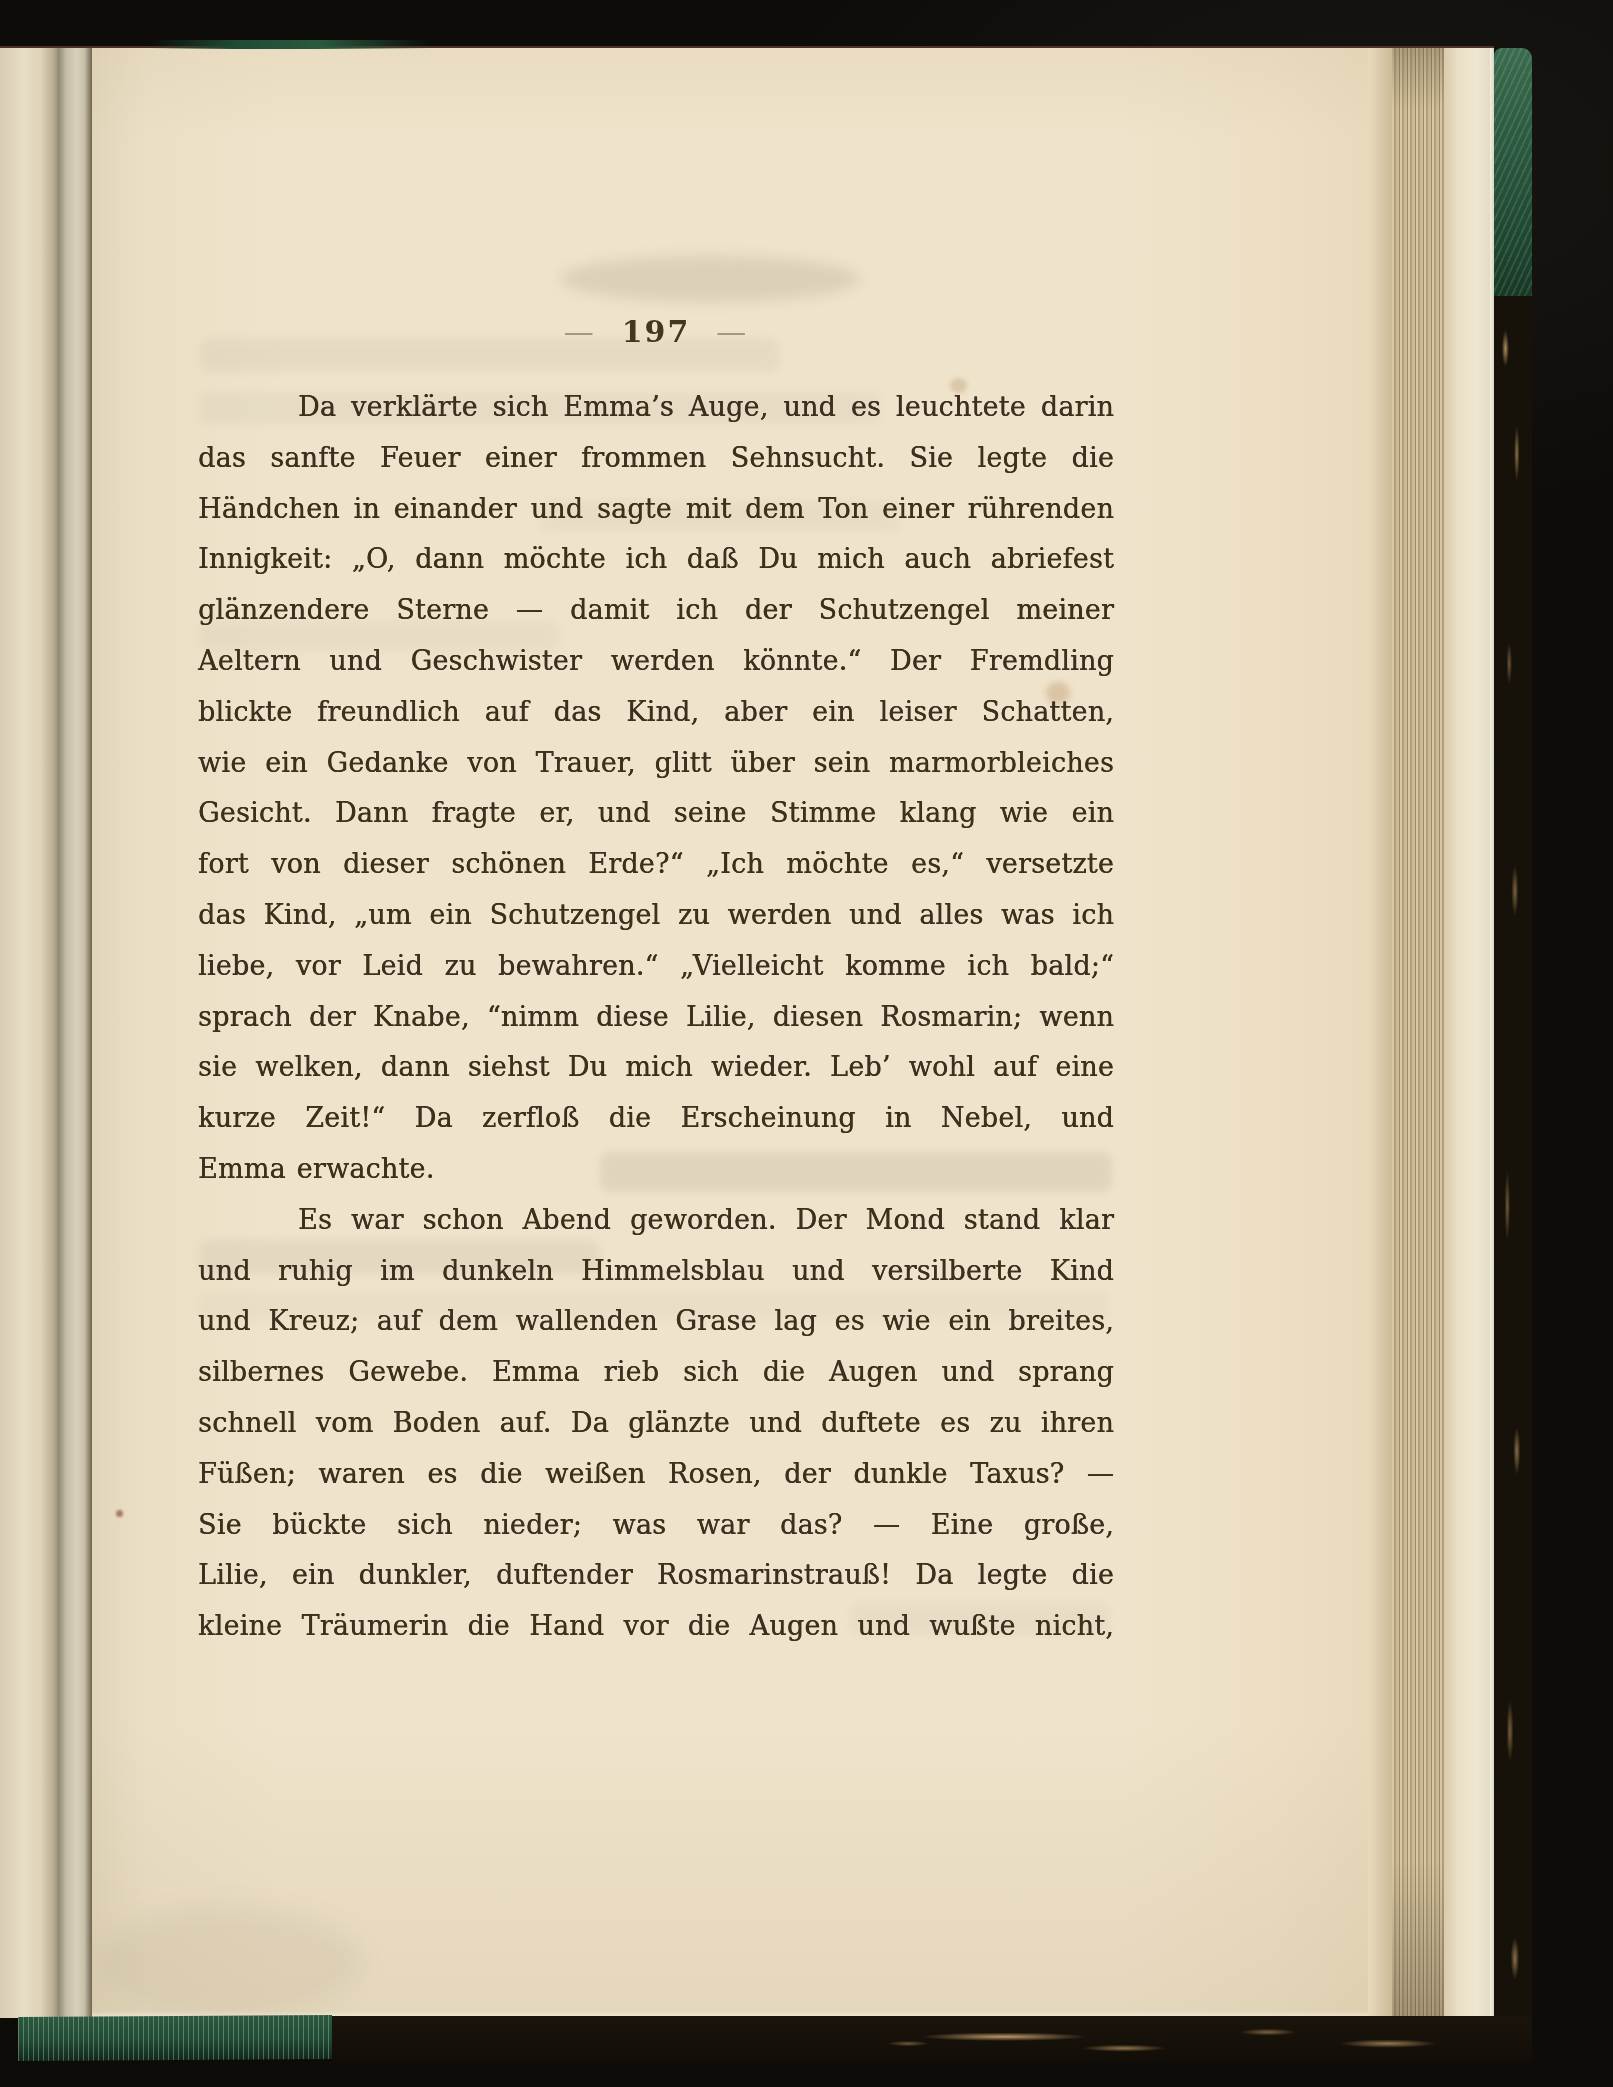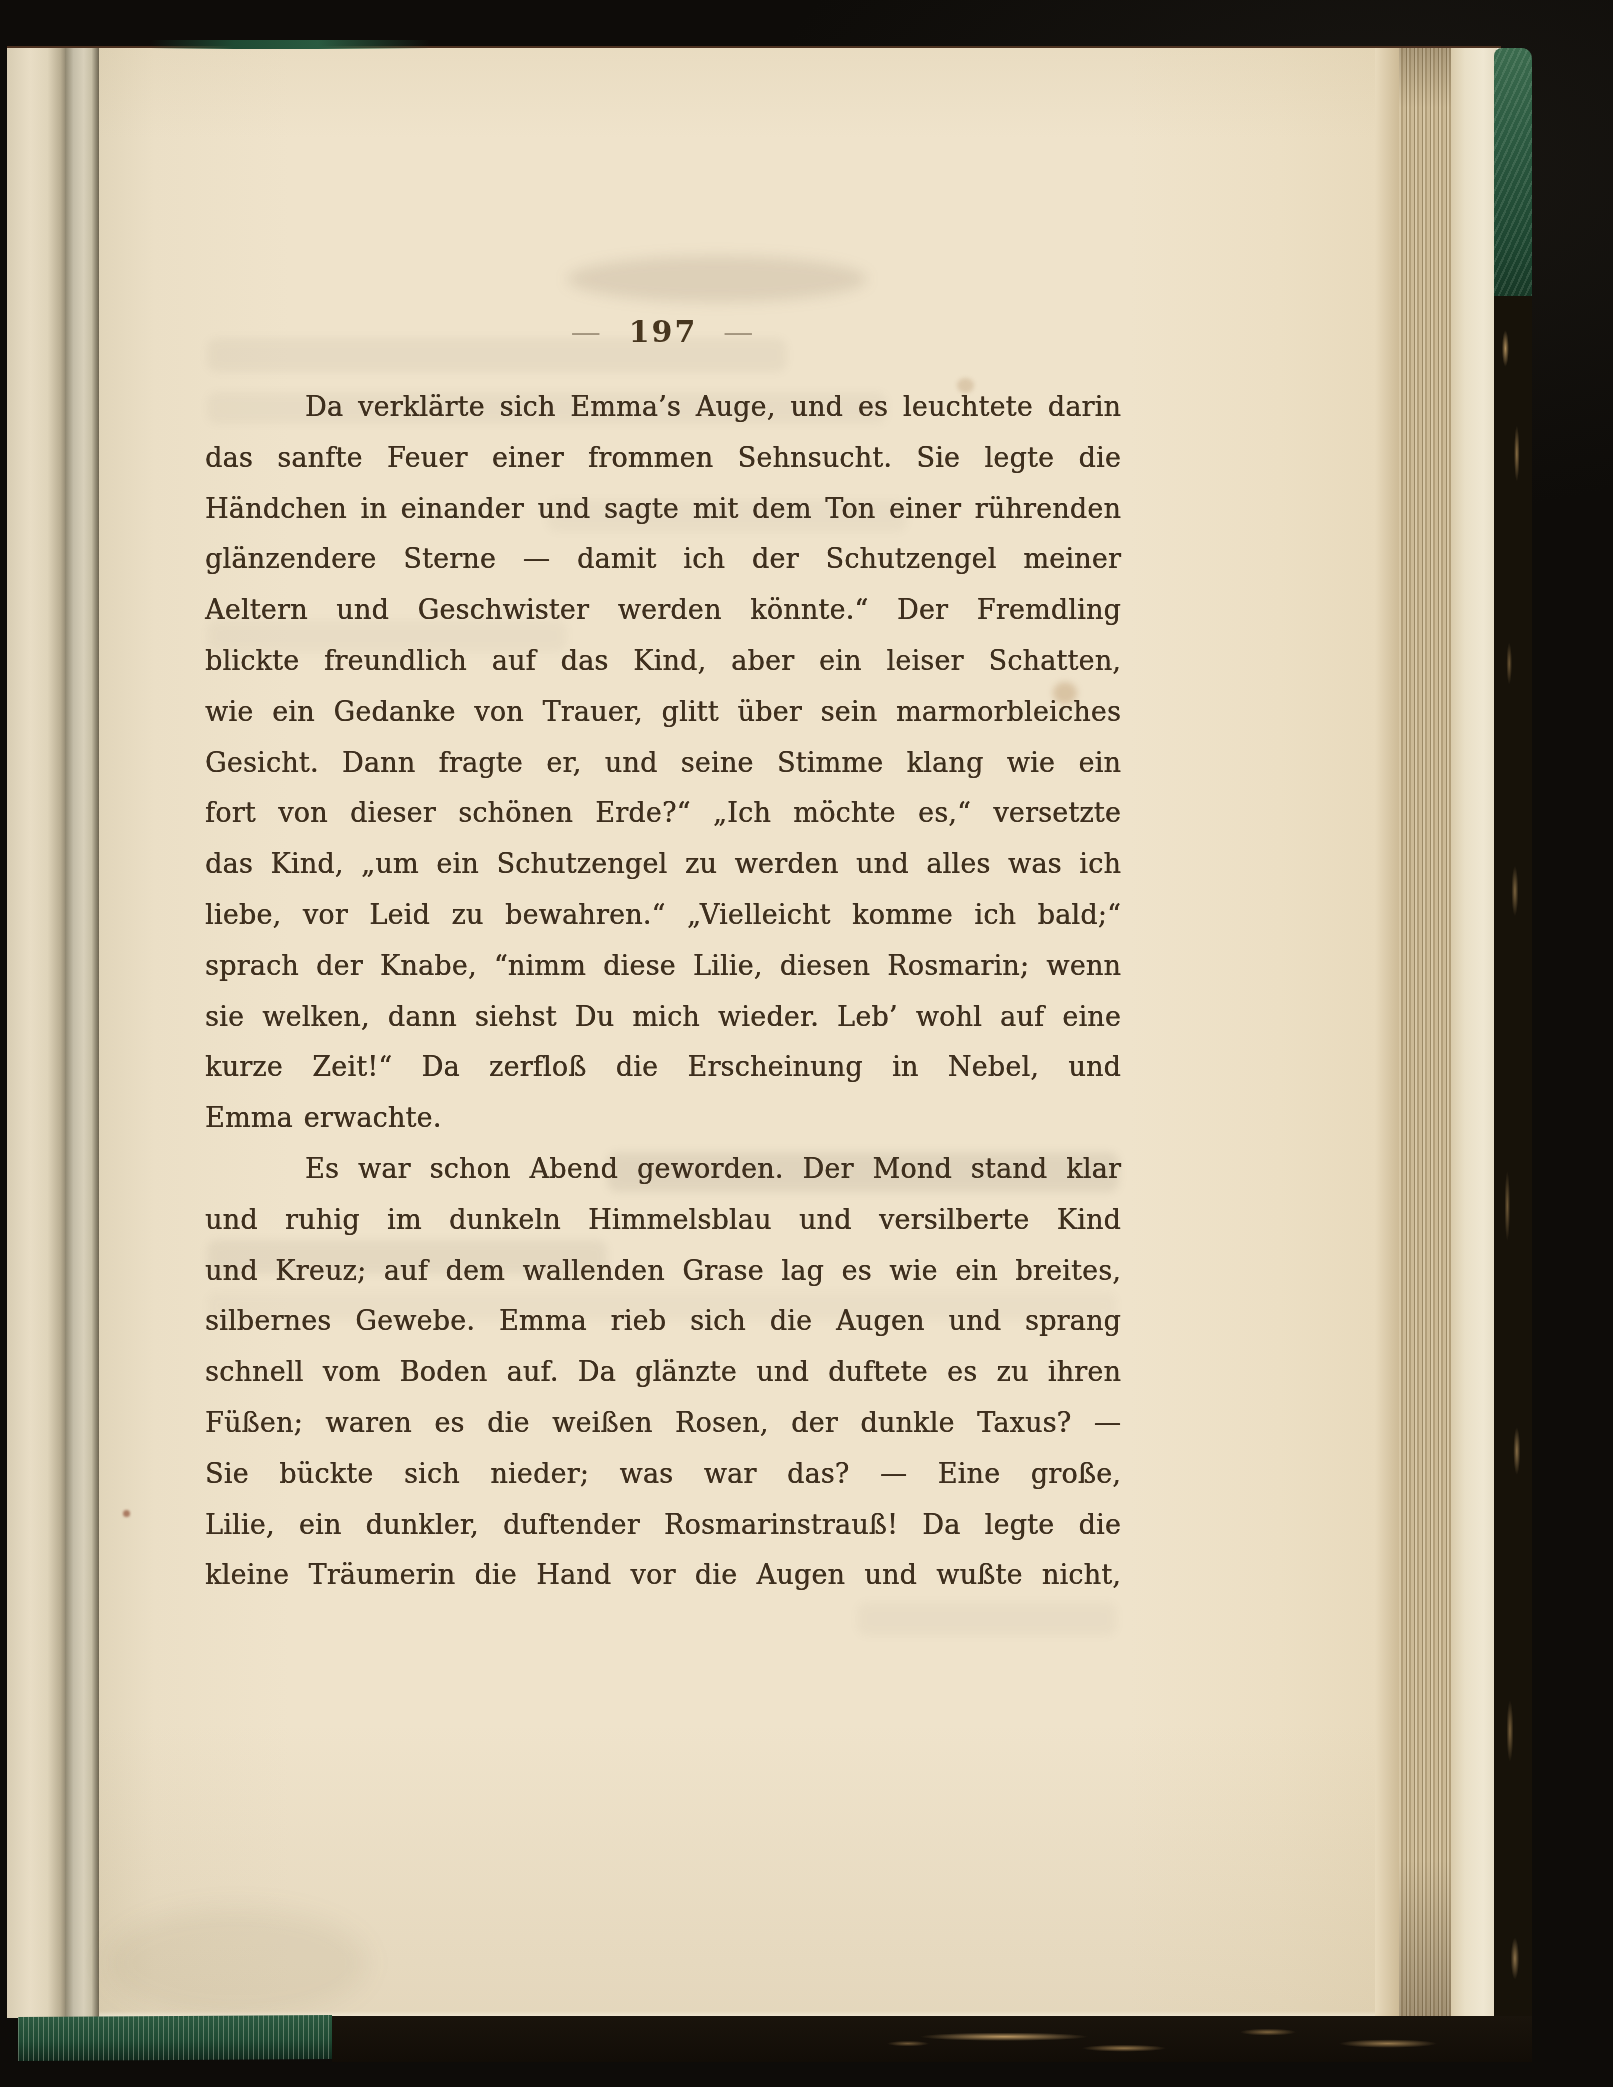--- a/index.html
+++ b/index.html
@@ -5,21 +5,21 @@
   html,body{margin:0;padding:0;}
   body{
     width:1613px;height:2087px;position:relative;overflow:hidden;
     background:
       radial-gradient(ellipse 900px 500px at 85% 8%, rgba(46,42,36,.35), rgba(0,0,0,0) 70%),
       var(--color-background,#0e0c09);
     font-family:"DejaVu Serif", serif;
   }
   
   .book-pages{
-    position:absolute;left:7px;top:46px;width:1494px;height:1970px;
+    position:absolute;left:0;top:46px;width:1494px;height:1970px;
     border-top:2px solid rgba(88,58,38,.85);
   }
   .facing-sliver{
     position:absolute;left:0;top:0;width:58px;height:100%;
     background:linear-gradient(90deg,#d8cdb3 0%,#e8ddc5 40%,#dfd4ba 70%,#b9ae93 92%,#9a9078 100%);
   }
   .gutter{
     position:absolute;left:58px;top:0;width:34px;height:100%;
     background:linear-gradient(90deg,#8f8770 0%,#c4bda8 25%,#d8d0ba 55%,#c7bfa6 78%,#7d7560 96%,#6e6550 100%);
   }
@@ -145,20 +145,21 @@
   <div class="stain artifact" style="left:116px;top:1462px;width:7px;height:7px;background:rgba(130,60,35,.6);filter:blur(1px)"></div>
   <div class="stain artifact" style="left:100px;top:1860px;width:260px;height:110px;background:rgba(120,100,70,.08);filter:blur(12px)"></div>
 
   <div class="page-header">
     <span class="dash">—</span><span>197</span><span class="dash">—</span>
   </div>
   <div id="text-block">
       <div class="line indent">Da verklärte sich Emma’s Auge, und es leuchtete darin</div>
       <div class="line">das sanfte Feuer einer frommen Sehnsucht.  Sie legte die</div>
       <div class="line">Händchen in einander und sagte mit dem Ton einer rührenden</div>
+      <div class="line">Innigkeit: „O, dann möchte ich daß Du mich auch abriefest</div>
       <div class="line">glänzendere Sterne — damit ich der Schutzengel meiner</div>
       <div class="line">Aeltern und Geschwister werden könnte.“  Der Fremdling</div>
       <div class="line">blickte freundlich auf das Kind, aber ein leiser Schatten,</div>
       <div class="line">wie ein Gedanke von Trauer, glitt über sein marmorbleiches</div>
       <div class="line">Gesicht.  Dann fragte er, und seine Stimme klang wie ein</div>
       <div class="line">fort von dieser schönen Erde?“  „Ich möchte es,“ versetzte</div>
       <div class="line">das Kind, „um ein Schutzengel zu werden und alles was ich</div>
       <div class="line">liebe, vor Leid zu bewahren.“  „Vielleicht komme ich bald;“</div>
       <div class="line">sprach der Knabe, “nimm diese Lilie, diesen Rosmarin; wenn</div>
       <div class="line">sie welken, dann siehst Du mich wieder.  Leb’ wohl auf eine</div>

